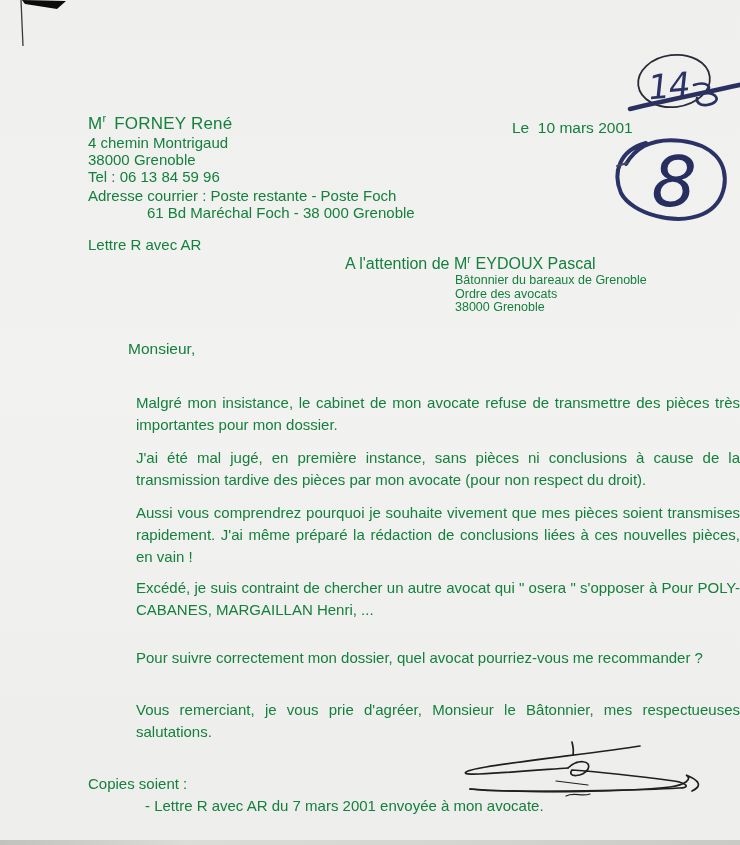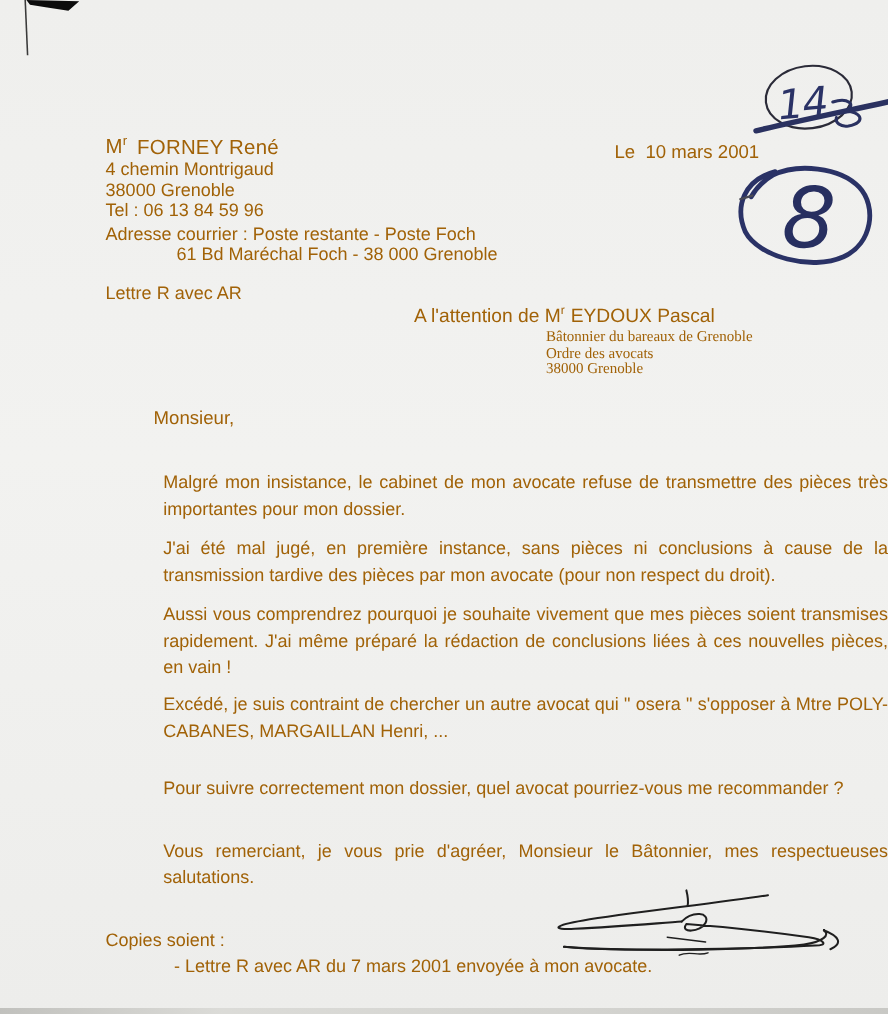--- a/index.html
+++ b/index.html
@@ -4,38 +4,38 @@
 <style>
   html,body{margin:0;padding:0;}
   body{
     width:740px;height:845px;position:relative;overflow:hidden;
     background:linear-gradient(180deg,#efefed 0%,#f2f2f0 45%,#ededeb 100%);
     font-family:"Liberation Sans", sans-serif;
     color:#1e1e1e;
     -webkit-font-smoothing:antialiased;
   }
   .abs{position:absolute;}
-  .scan-text{color:#a16207;}
+  .scan-text{color:#15803d;}
   
   .sender{left:88px;top:108px;font-size:15px;line-height:17px;}
   .sender .name-line{font-size:17px;line-height:20px;letter-spacing:.2px;}
   .sender .name-line sup{font-size:11px;}
   .sender .name-main{margin-left:8px;}
   
   .date{left:512px;top:119px;font-size:15.5px;white-space:pre;}
   
   .mail1{left:88px;top:187px;font-size:15px;}
   .mail2{left:147px;top:204px;font-size:15px;}
   
   .mode{left:88px;top:236px;font-size:15px;}
   
   .attention{left:345px;top:254px;font-size:16px;}
   .attention sup{font-size:10px;}
   .attention .att-name{margin-left:5px;}
-  .recipient{left:455px;top:274px;font-size:12.5px;line-height:13.5px;font-family:Liberation Serif, serif;}
+  .recipient{left:455px;top:274px;font-size:12.5px;line-height:13.5px;}
   
   .salutation{left:128px;top:340px;font-size:15.5px;}
   
   .para{left:88px;width:604px;font-size:15px;line-height:22px;text-align:justify;margin-left:48px;}
   .p1{top:392px;}
   .p2{top:447px;}
   .p3{top:502px;}
   .p4{top:577px;}
   .p5{top:647px;text-align:left;}
   .p6{top:699px;}
@@ -75,21 +75,21 @@
   <div>Bâtonnier du bareaux de Grenoble</div>
   <div>Ordre des avocats</div>
   <div>38000 Grenoble</div>
 </div>
 
 <div class="abs salutation scan-text">Monsieur,</div>
 
 <div class="abs para p1 scan-text">Malgré mon insistance, le cabinet de mon avocate refuse de transmettre des pièces très importantes pour mon dossier.</div>
 <div class="abs para p2 scan-text">J'ai été mal jugé, en première instance, sans pièces ni conclusions à cause de la transmission tardive des pièces par mon avocate (pour non respect du droit).</div>
 <div class="abs para p3 scan-text">Aussi vous comprendrez pourquoi je souhaite vivement que mes pièces soient transmises rapidement. J'ai même préparé la rédaction de conclusions liées à ces nouvelles pièces, en vain !</div>
-<div class="abs para p4 scan-text">Excédé, je suis contraint de chercher un autre avocat qui " osera " s'opposer à Mtre POLY-CABANES, MARGAILLAN Henri, ...</div>
+<div class="abs para p4 scan-text">Excédé, je suis contraint de chercher un autre avocat qui " osera " s'opposer à Pour POLY-CABANES, MARGAILLAN Henri, ...</div>
 <div class="abs para p5 scan-text">Pour suivre correctement mon dossier, quel avocat pourriez-vous me recommander ?</div>
 <div class="abs para p6 scan-text">Vous remerciant, je vous prie d'agréer, Monsieur le Bâtonnier, mes respectueuses salutations.</div>
 
 <div class="abs copies-label scan-text">Copies soient :</div>
 <div class="abs copies-items scan-text">
   <div>- Lettre R avec AR du 7 mars 2001 envoyée à mon avocate.</div>
 </div>
 
 <svg width="740" height="845" viewBox="0 0 740 845" aria-hidden="true">
 

